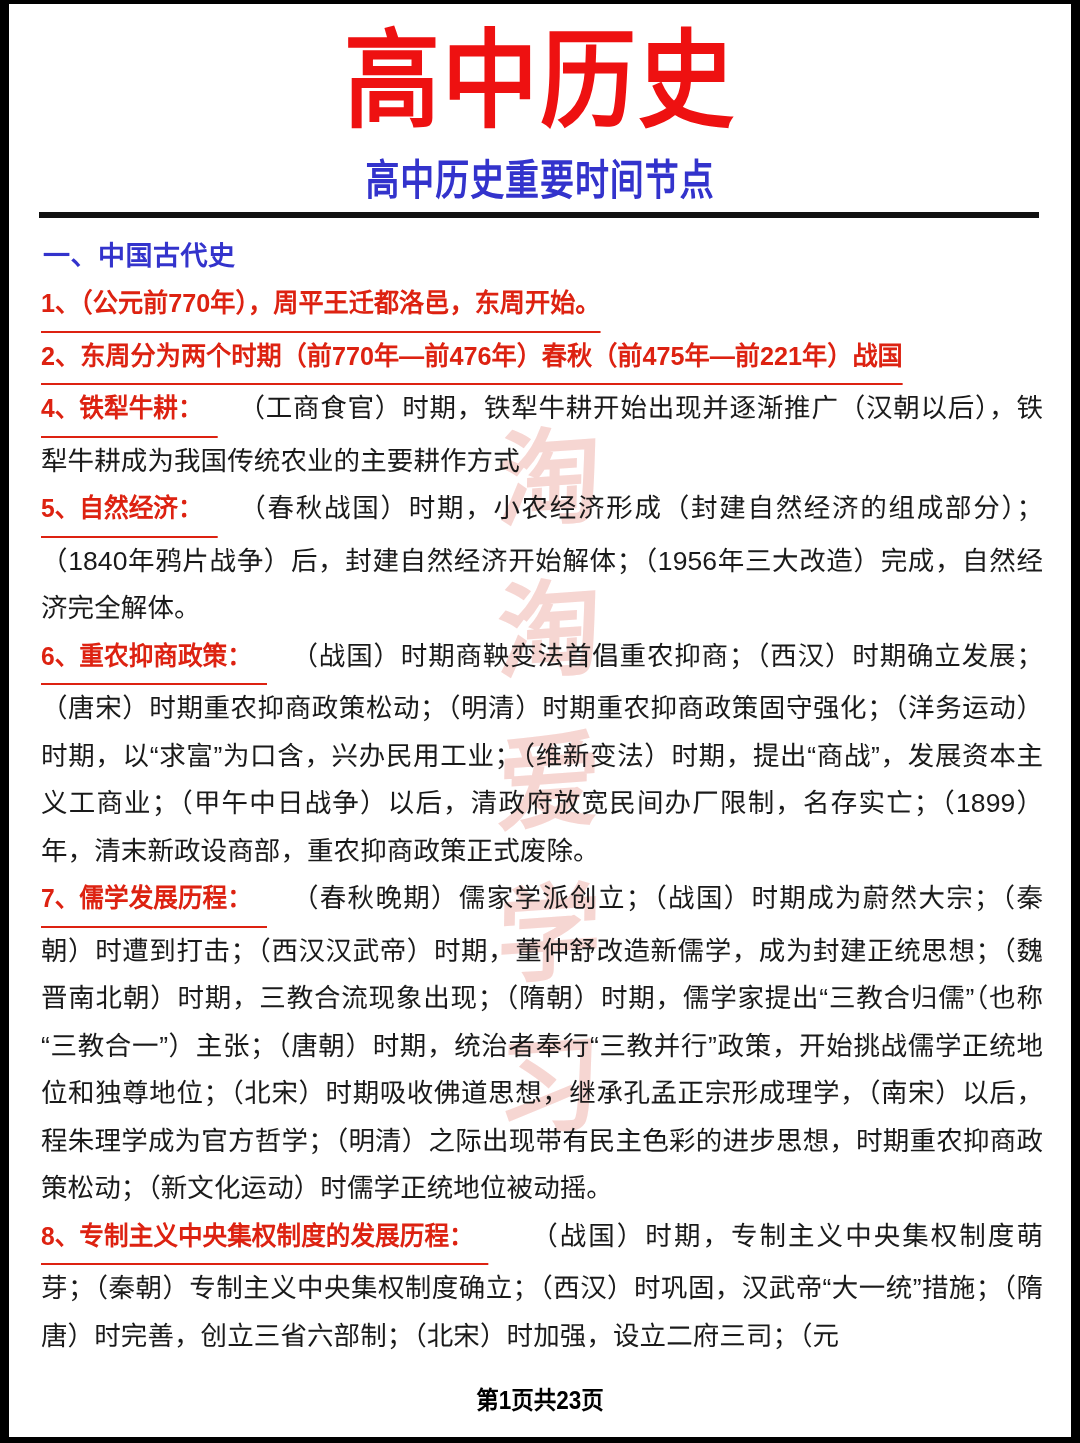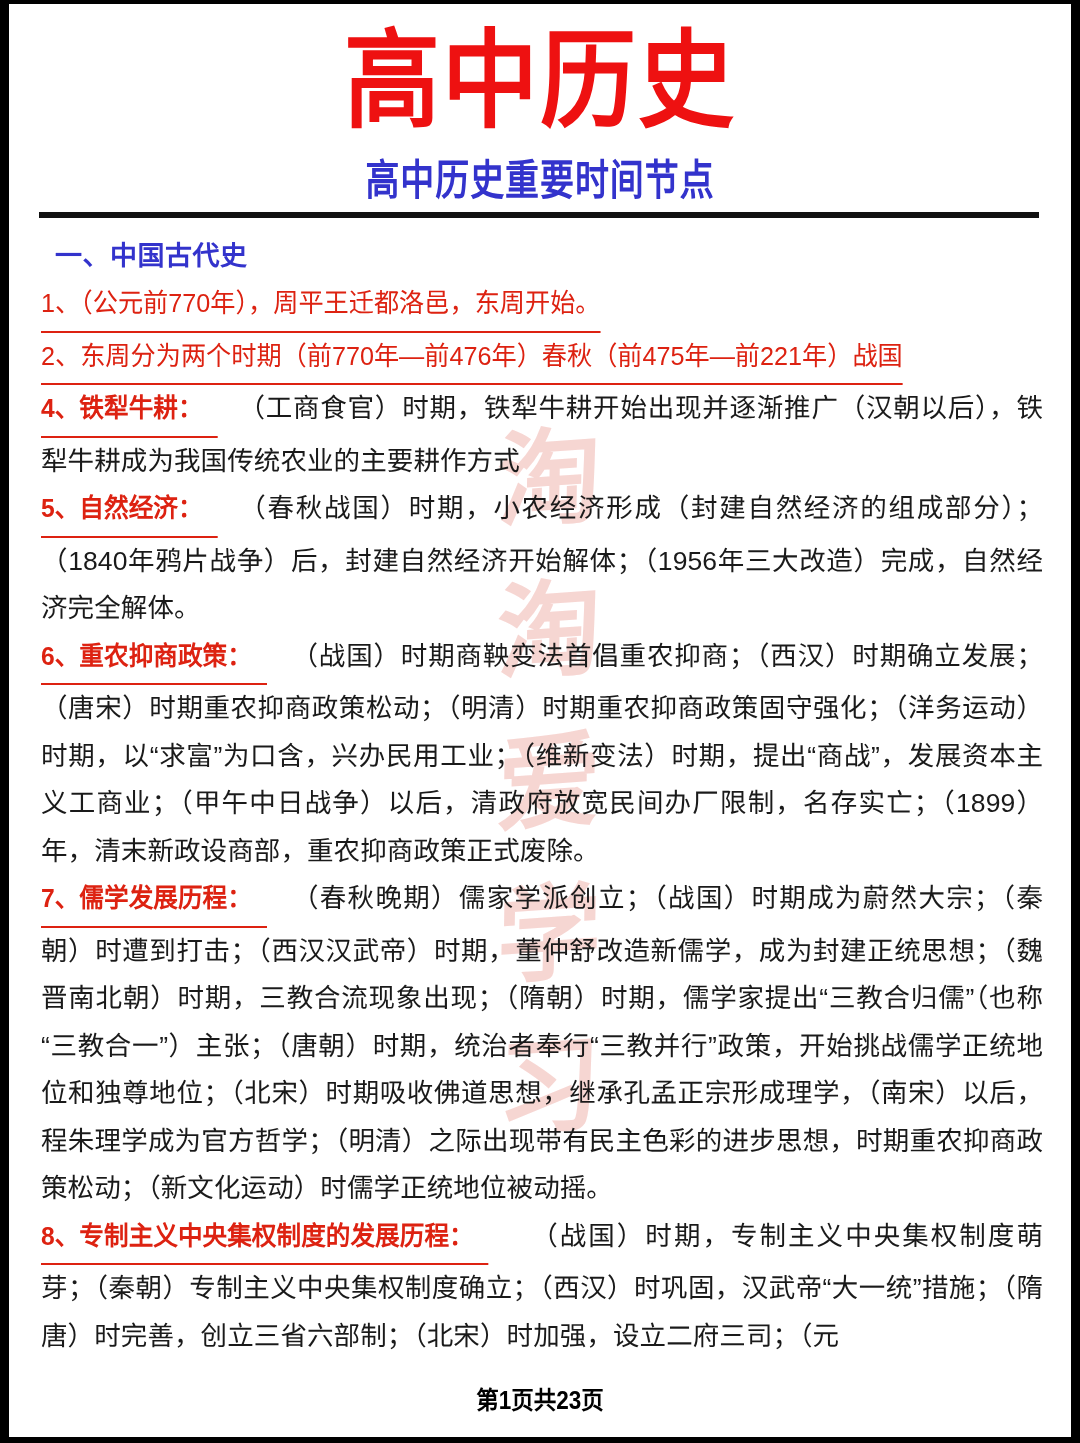--- a/index.html
+++ b/index.html
@@ -85,41 +85,41 @@
     transform-origin: center top;
   }
   .title-rule {
     margin: 16px 4px 0 2px;
     height: 6px;
     background: #111111;
   }
 
   
   .section-heading {
-    margin: 18px 0 4px 18px;
+    margin: 18px 0 4px 6px;
     color: #3333cc;
     font-size: 27px;
     line-height: 40px;
     font-weight: 700;
     letter-spacing: .5px;
   }
 
   
   .entry {
     margin: 0 0 0 4px;
     font-size: 26.5px;
     line-height: 47.5px;
     color: #1a1a1a;
     text-align: justify;
     text-justify: inter-character;
     letter-spacing: .1px;
   }
   .entry.all-red {
     color: #dd2211;
-    font-weight: 400;
+    font-weight: 700;
     letter-spacing: 0;
   }
   .entry.all-red .red-run {
     color: #dd2211;
     border-bottom: 2.5px solid #dd2211;
     padding-bottom: 3px;
     transform: scaleX(.95);
     display: inline-block;
     transform-origin: left center;
   }

